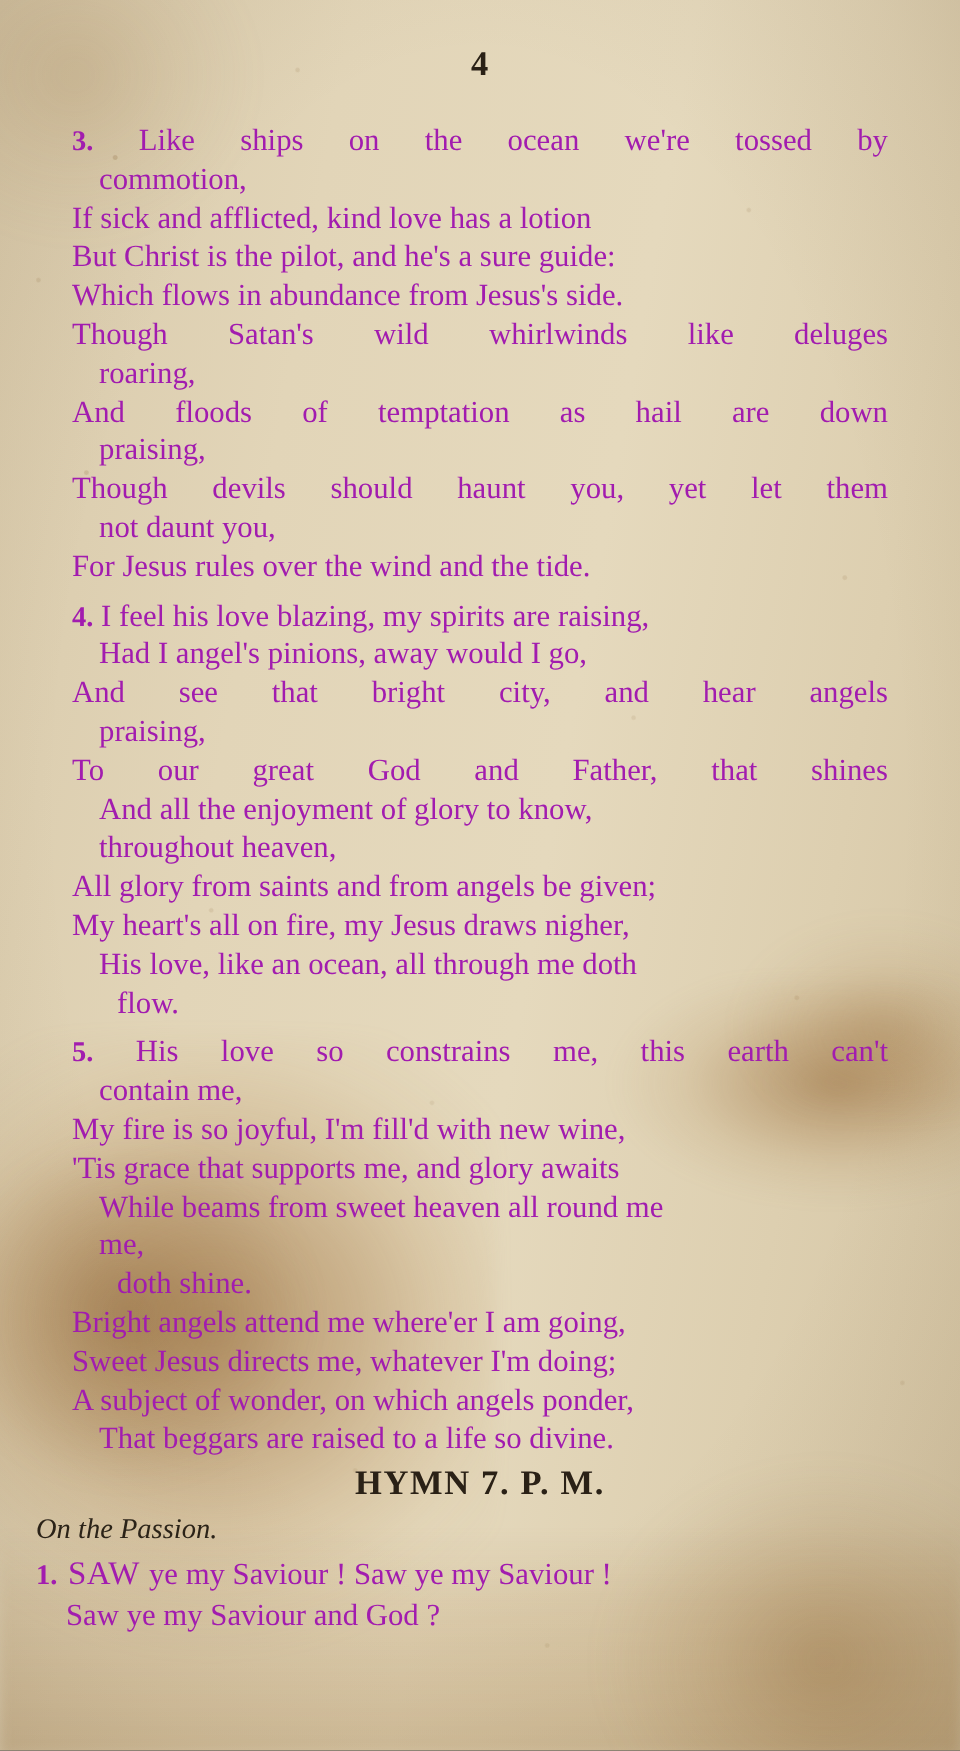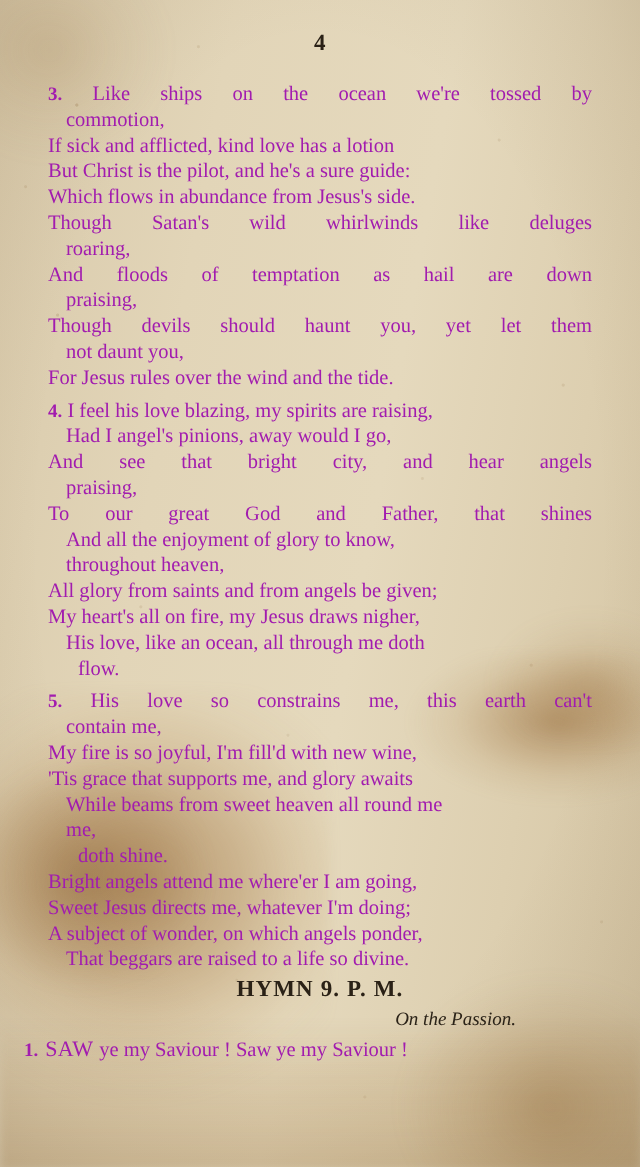--- a/index.html
+++ b/index.html
@@ -232,24 +232,25 @@
     font-weight: bold;
     letter-spacing: 1.1px;
     color: #2a2116;
   }
 
   .hymn-sub {
     position: absolute;
     left: 0;
     top: 1009px;
     width: 516px;
-    text-align: right;
+    text-align: left;
     font-size: 19px;
     font-style: italic;
     color: #2b2318;
+    padding-left: 24px;
   }
 
   .hymn-first {
     position: absolute;
     left: 24px;
     top: 1036px;
     width: 560px;
   }
 
   .hymn-first .ln { font-size: 20.5px; line-height: 26px; }
@@ -323,23 +324,24 @@
           <div class="ln ind1"><span>While beams from sweet heaven all round me</span></div>
           <div class="ln ind1"><span>me,</span></div>
           <div class="ln ind2"><span>doth shine.</span></div>
           <div class="ln"><span>Bright angels attend me where'er I am going,</span></div>
           <div class="ln"><span>Sweet Jesus directs me, whatever I'm doing;</span></div>
           <div class="ln"><span>A subject of wonder, on which angels ponder,</span></div>
           <div class="ln ind1"><span>That beggars are raised to a life so divine.</span></div>
         </div>
       </div>
 
-    <div class="hymn-head">HYMN 9.  P.  M.</div>
+    <div class="hymn-head">HYMN 7.  P.  M.</div>
     <div class="hymn-sub">On the Passion.</div>
 
     <div class="hymn-first">
       <div class="ln"><span class="verse-num">1.</span><span class="smallcaps" style="margin-left:7px">SAW</span><span style="margin-left:6px">ye my Saviour !  Saw ye my Saviour !</span></div>
+      <div class="ln ind1">Saw ye my Saviour and God ?</div>
     </div>
 
   </div>
 
   <div class="vignette"></div>
 </div>
 
 </body></html>

